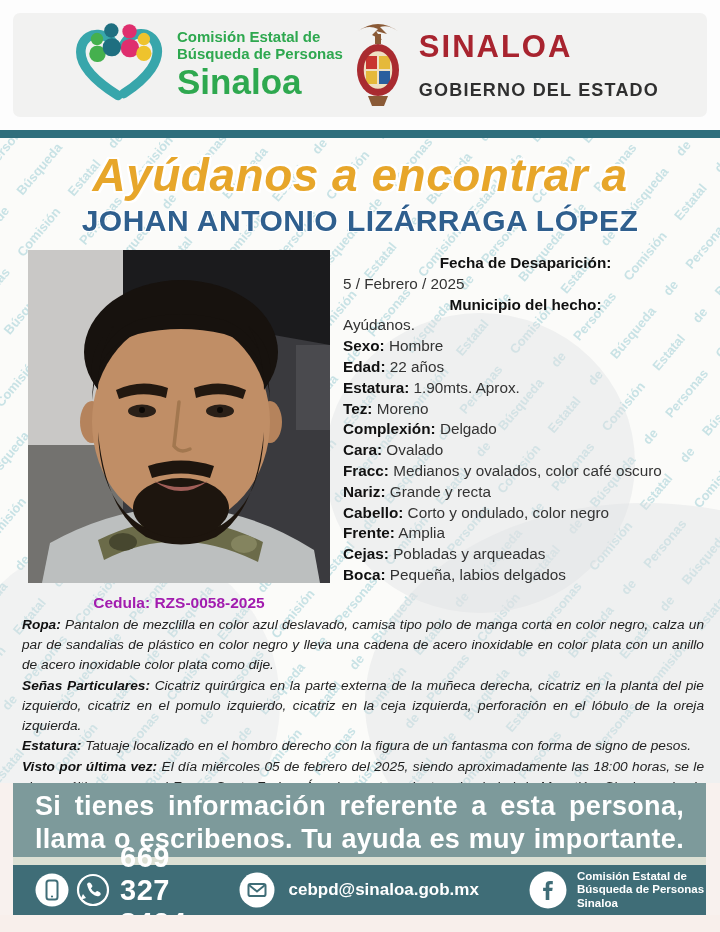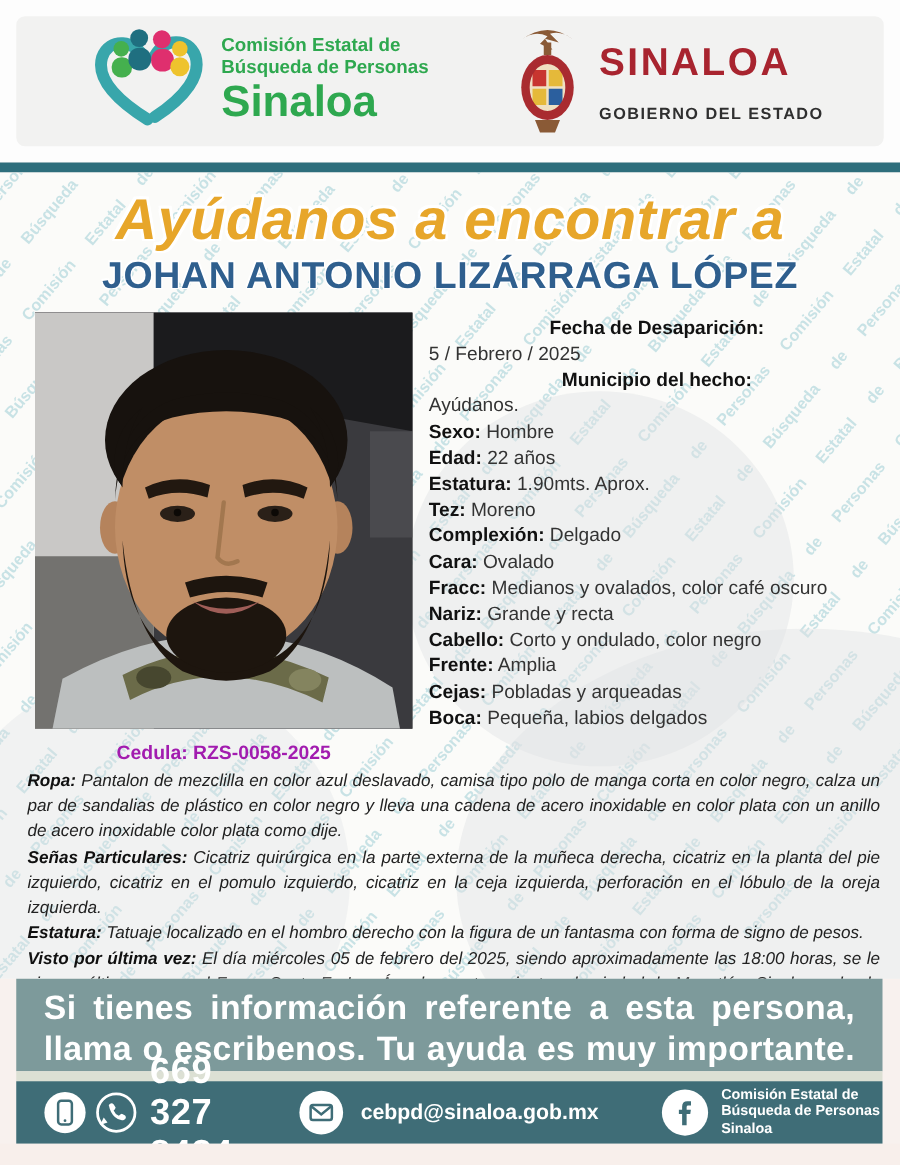--- a/index.html
+++ b/index.html
@@ -17,21 +17,21 @@
     background:#f2f2f1;border-radius:7px;
     display:flex;align-items:center;justify-content:space-between;
     padding:0 48px 0 62px;box-sizing:border-box;
   }
   .logo-group{display:flex;align-items:center;}
   .logo-left-text{margin-left:14px;line-height:1.08;}
   .logo-left-text .l1{font-size:15px;font-weight:700;color:#2ea84f;}
   .logo-left-text .l3{font-size:35px;font-weight:700;color:#2ea84f;margin-top:1px;}
   .logo-right-text{margin-left:12px;text-align:left;}
   .logo-right-text .t1{font-size:31px;font-weight:800;color:#a8242f;letter-spacing:2px;}
-  .logo-right-text .t2{font-size:13px;font-weight:700;color:#2f2f2f;letter-spacing:1.2px;margin-top:15px;}
+  .logo-right-text .t2{font-size:18px;font-weight:700;color:#2f2f2f;letter-spacing:1.2px;margin-top:15px;}
 
   .teal-line{position:absolute;left:0;top:130px;width:720px;height:8px;background:#2e6e7c;}
 
   
   .content{
     position:absolute;left:0;top:138px;width:720px;height:645px;
     background:#fbfbf9;overflow:hidden;
   }
   .wm{position:absolute;inset:0;overflow:hidden;pointer-events:none;}
   .wm-inner{

